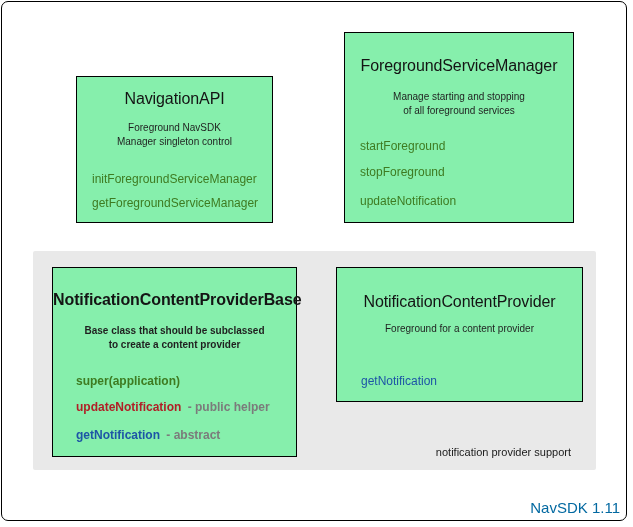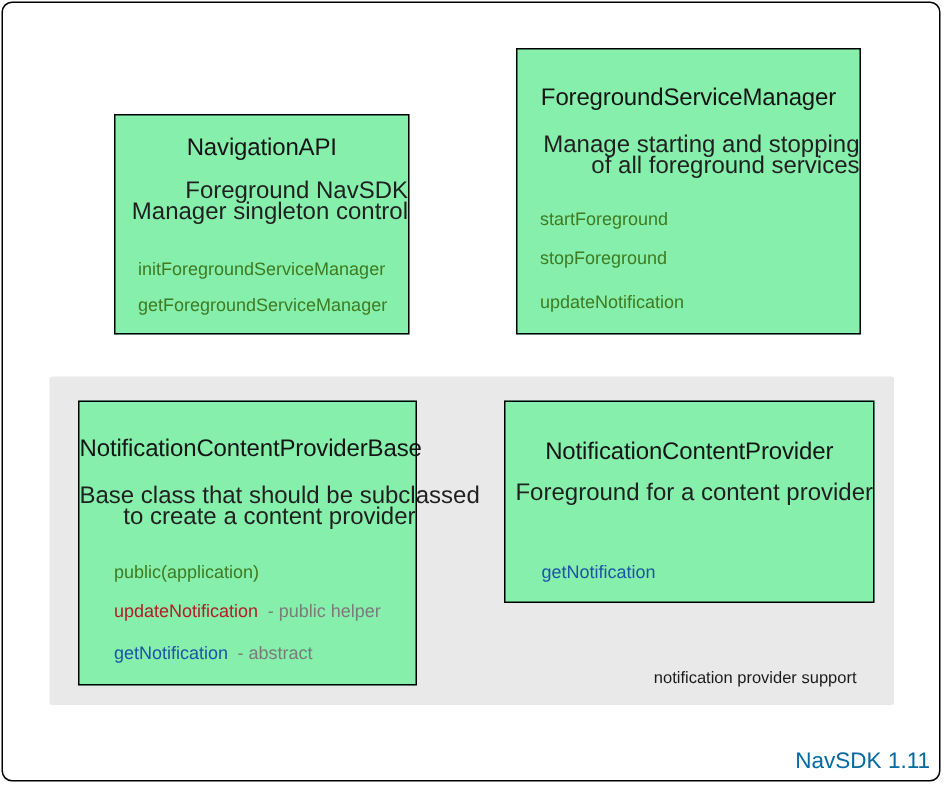--- a/index.html
+++ b/index.html
@@ -33,22 +33,22 @@
   .box-title{
     position:absolute;left:0;right:0;
     text-align:center;
     font-size:16px;
     letter-spacing:-0.1px;
     color:#141414;
     white-space:nowrap;
   }
   .box-desc{
     position:absolute;left:0;right:0;
-    text-align:right;
-    font-size:16px;
+    text-align:center;
+    font-size:10px;
     line-height:14px;
     color:#1f1f1f;
     white-space:nowrap;
   }
   .m{
     position:absolute;
     font-size:12px;
     white-space:nowrap;
   }
   .green{color:var(--method-green,#3e7b21);}
@@ -101,28 +101,28 @@
     <span class="green">startForeground</span>
   </div>
   <div class="m" style="left:15px;top:132px;">
     <span class="green">stopForeground</span>
   </div>
   <div class="m" style="left:15px;top:161px;">
     <span class="green">updateNotification</span>
   </div>
 </div>
 
-<div class="box" style="left:52px;top:267px;width:226px;height:190px;">
+<div class="box" style="left:52px;top:267px;width:245px;height:190px;font-weight:bold;">
   <div class="box-title" style="top:23px;">NotificationContentProviderBase</div>
   <div class="box-desc" style="top:56px;">
     <div>Base class that should be subclassed</div>
     <div>to create a content provider</div>
   </div>
   <div class="m" style="left:23px;top:106px;">
-    <span class="green">public(application)</span>
+    <span class="green">super(application)</span>
   </div>
   <div class="m" style="left:23px;top:132px;">
     <span class="red">updateNotification</span>
     <span class="gray">- public helper</span>
   </div>
   <div class="m" style="left:23px;top:160px;">
     <span class="blue">getNotification</span>
     <span class="gray">- abstract</span>
   </div>
 </div>

